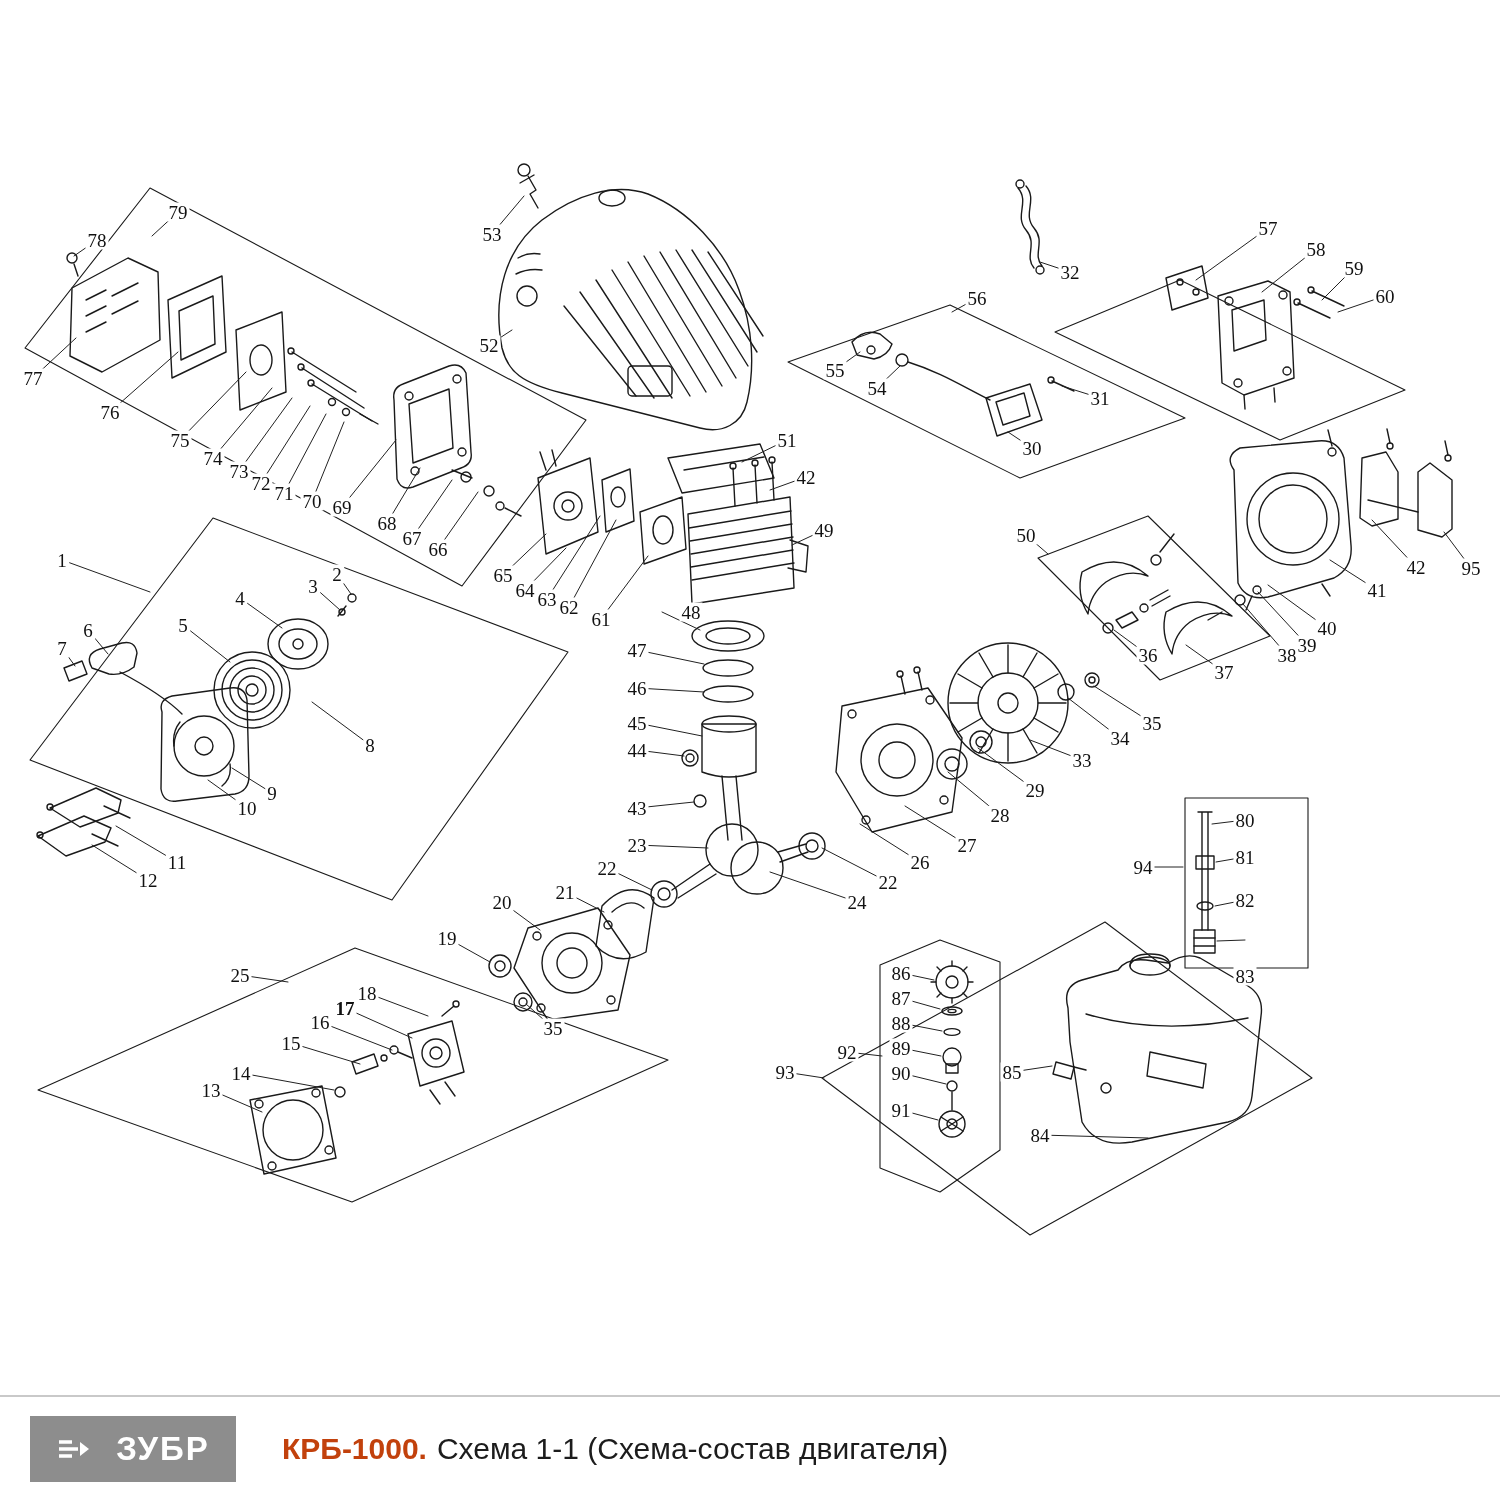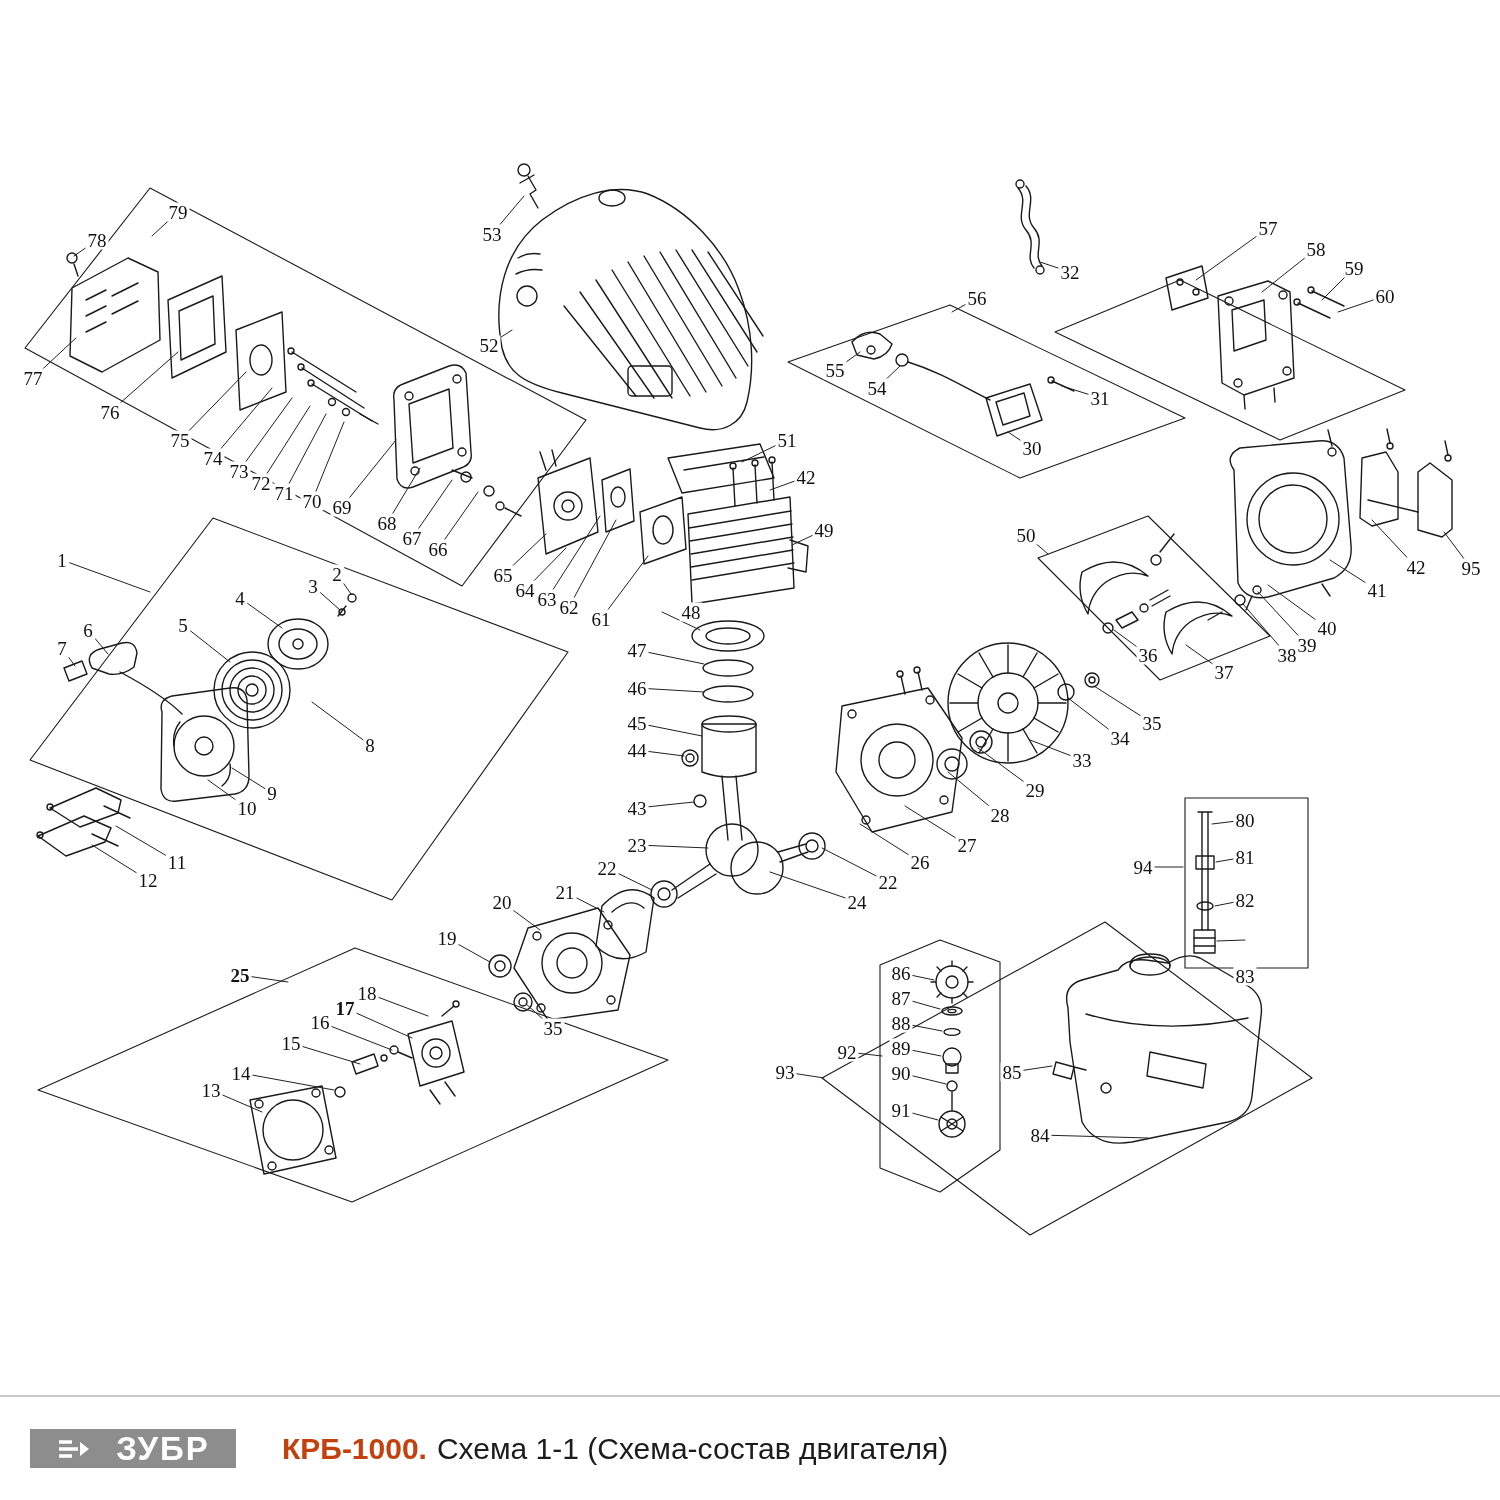--- a/index.html
+++ b/index.html
@@ -15,21 +15,21 @@
     position:absolute; transform:translate(-50%,-50%);
     font-family:"Liberation Serif", serif; font-size:19px; line-height:1;
     color:#111; background:#fff; padding:0 2px; white-space:nowrap;
   }
   .footer {
     position:absolute; left:0; top:1395px; width:1500px; height:105px;
     border-top:2px solid #c9c9c9; box-sizing:border-box;
     display:flex; align-items:center; gap:46px; padding-left:30px;
   }
   .logo {
-    width:206px; height:39px; background:#8d8d8d; color:#ffffff;
+    width:206px; height:66px; background:#8d8d8d; color:#ffffff;
     display:flex; align-items:center; justify-content:center; gap:26px;
     font-weight:bold; font-size:33px; letter-spacing:2px; flex:0 0 auto;
   }
   .logo .mark { display:block; }
   .title { font-size:30px; color:#1c1c1c; white-space:nowrap; }
   .title .model { font-weight:bold; color:#c2410c; margin-right:10px; }
 </style>
 </head>
 <body>
 
@@ -515,21 +515,21 @@
       <div class="callout" style="left: 313px; top: 586px;">3</div>
       <div class="callout" style="left: 240px; top: 598px;">4</div>
       <div class="callout" style="left: 183px; top: 625px;">5</div>
       <div class="callout" style="left: 88px; top: 630px;">6</div>
       <div class="callout" style="left: 62px; top: 648px;">7</div>
       <div class="callout" style="left: 370px; top: 745px;">8</div>
       <div class="callout" style="left: 272px; top: 793px;">9</div>
       <div class="callout" style="left: 247px; top: 808px;">10</div>
       <div class="callout" style="left: 177px; top: 862px;">11</div>
       <div class="callout" style="left: 148px; top: 880px;">12</div>
-      <div class="callout" style="left: 240px; top: 975px; font-weight: bold;">25</div>
+      <div class="callout" style="left: 240px; top: 975px;">25</div>
       <div class="callout" style="left: 367px; top: 993px;">18</div>
       <div class="callout" style="left: 345px; top: 1008px; font-weight: bold;">17</div>
       <div class="callout" style="left: 320px; top: 1022px;">16</div>
       <div class="callout" style="left: 291px; top: 1043px;">15</div>
       <div class="callout" style="left: 241px; top: 1073px;">14</div>
       <div class="callout" style="left: 211px; top: 1090px;">13</div>
       <div class="callout" style="left: 553px; top: 1028px;">35</div>
       <div class="callout" style="left: 785px; top: 1072px;">93</div>
       <div class="callout" style="left: 847px; top: 1052px;">92</div>
       <div class="callout" style="left: 901px; top: 973px;">86</div>

